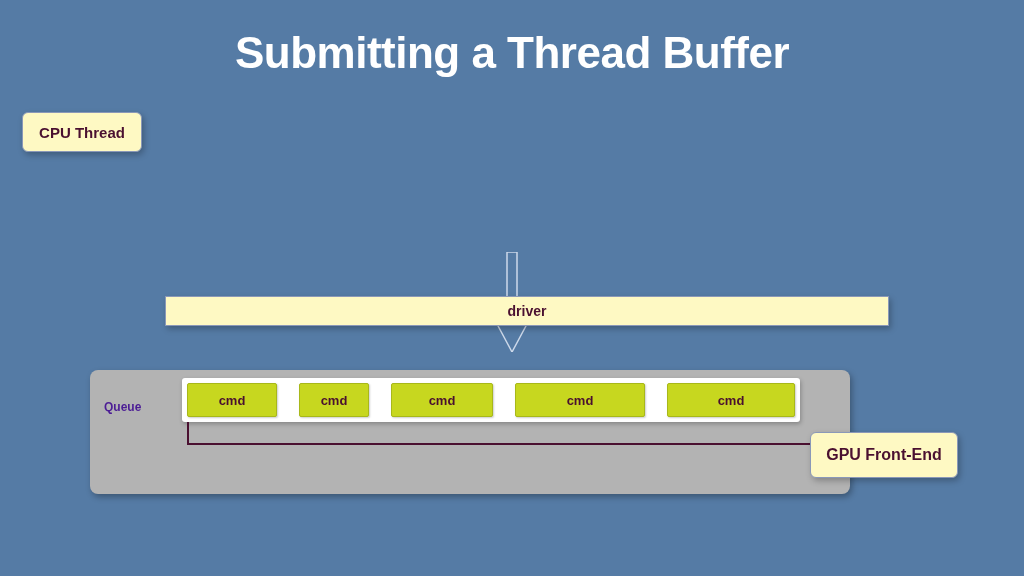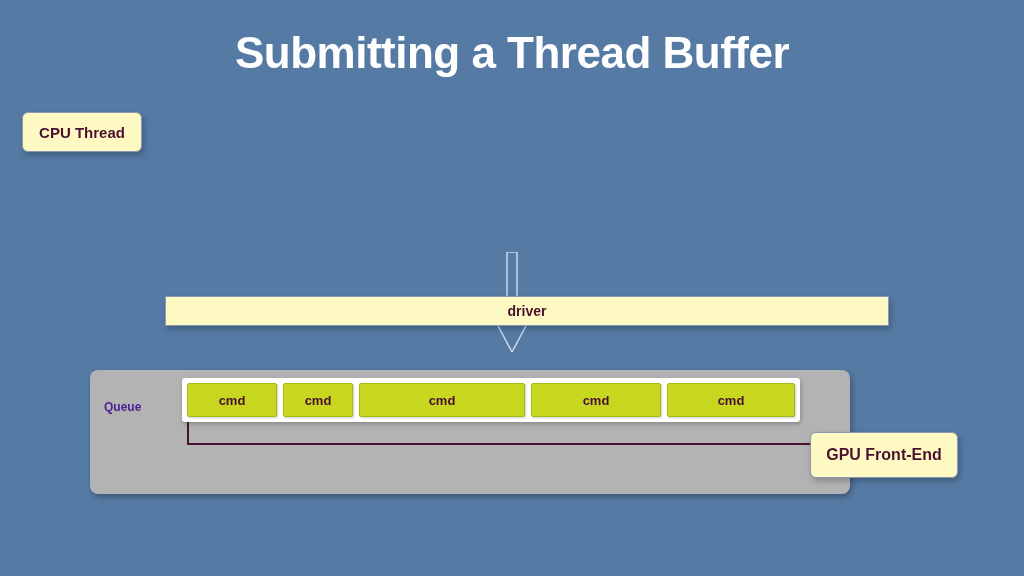--- a/index.html
+++ b/index.html
@@ -68,21 +68,21 @@
   .cmd-strip {
     position: absolute;
     left: 92px; top: 8px;
     width: 618px; height: 44px;
     background: #fff;
     border-radius: 3px;
     box-shadow: 1px 2px 4px rgba(0,0,0,0.25);
     display: flex;
     align-items: center;
     padding: 4px 5px;
-    gap: 6px;
+    gap: 22px;
   }
   .cmd {
     background: #c7d71f;
     border: 1px solid #a8b81a;
     height: 34px;
     display: flex;
     align-items: center;
     justify-content: center;
     font-size: 13px;
     font-weight: 700;

